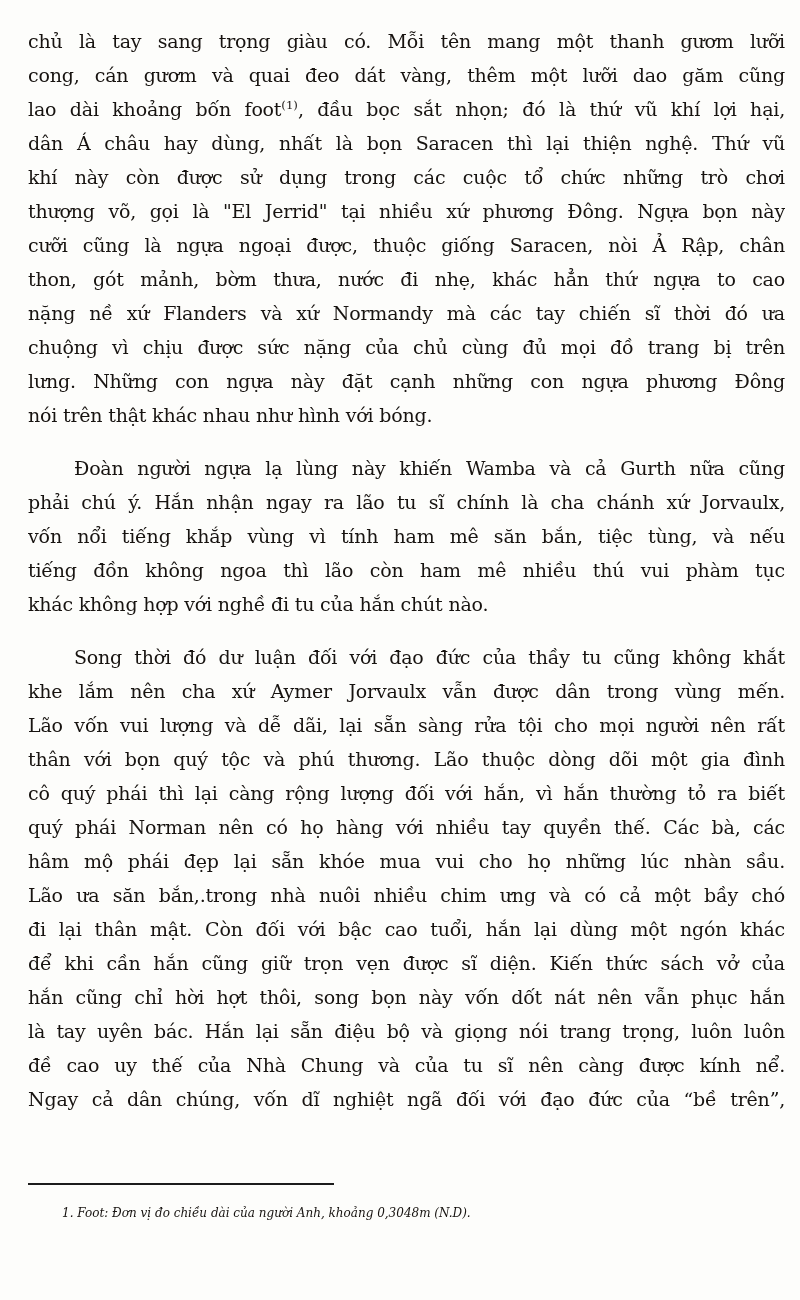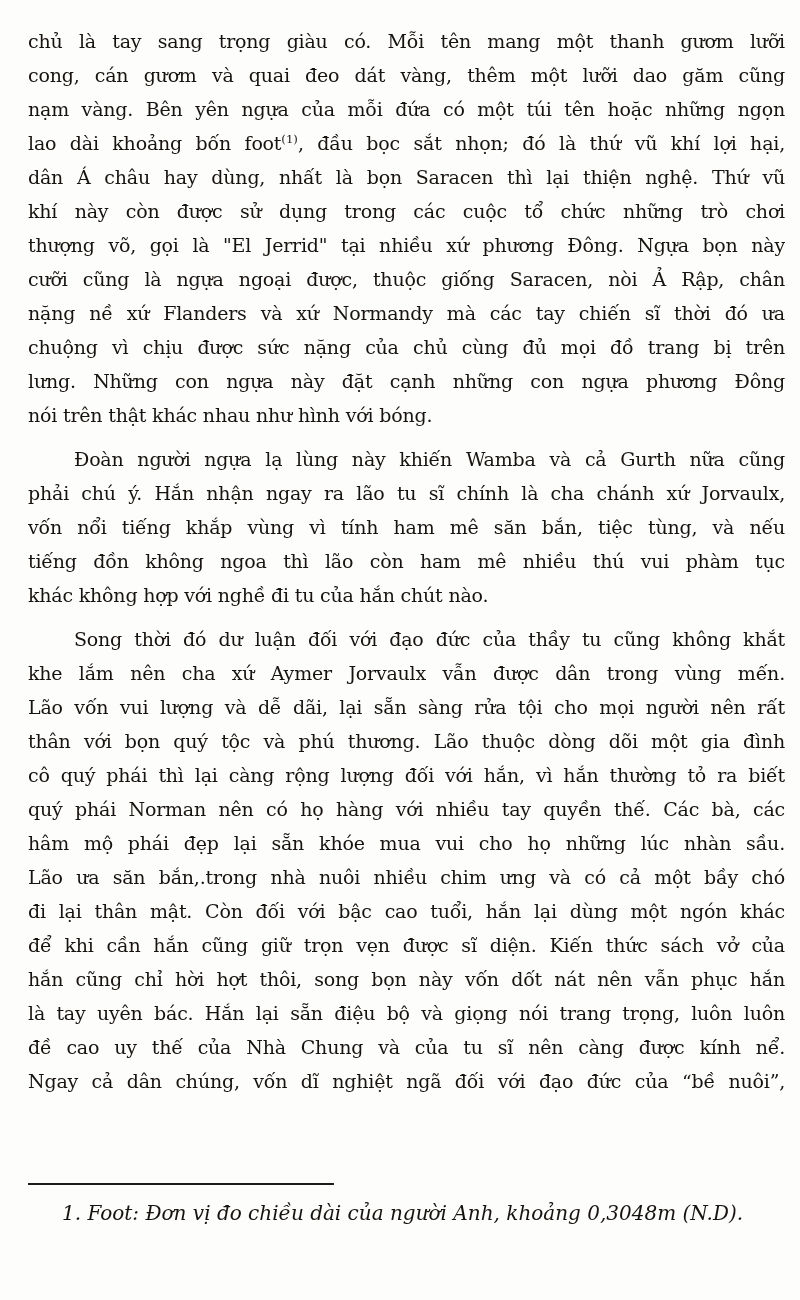--- a/index.html
+++ b/index.html
@@ -18,21 +18,21 @@
   .body-text {
     position: absolute;
     left: 28px;
     top: 24px;
     width: 757px;
     font-size: 19px;
     line-height: 34px;
     letter-spacing: -0.2px;
   }
   .paragraph { margin: 0; }
-  .paragraph + .paragraph { margin-top: 10px; }
+  .paragraph + .paragraph { margin-top: 19px; }
   .line {
     height: 34px;
     overflow: hidden;
     text-align: justify;
     text-align-last: justify;
     text-justify: inter-word;
   }
   .line.para-end { text-align-last: left; }
   .line.indent-first { text-indent: 46px; }
   .line sup {
@@ -48,21 +48,21 @@
     width: 306px;
     height: 0;
     border-top: 2px solid #1c1c1c;
   }
   .footnote {
     position: absolute;
     left: 28px;
     top: 1200px;
     width: 720px;
     font-style: italic;
-    font-size: 20px;
+    font-size: 12px;
     line-height: 26px;
     text-indent: 34px;
   }
   .page-footer {
     position: absolute;
     left: 30px;
     top: 1324px;
     font-size: 19px;
     letter-spacing: 0.4px;
     white-space: nowrap;
@@ -76,26 +76,26 @@
 </style>
 </head>
 <body>
 
 <div class="page" style="background: rgb(253, 253, 251); color: rgb(23, 19, 16);">
 
   <section class="body-text">
       <div class="paragraph">
         <div class="line">chủ là tay sang trọng giàu có. Mỗi tên mang một thanh gươm lưỡi</div>
         <div class="line">cong, cán gươm và quai đeo dát vàng, thêm một lưỡi dao găm cũng</div>
-        <div class="line">nạm vàng. Bên yên ngựa của mỗi đứa có một túi tên hoặc những ngọn</div>
         <div class="line"><span>lao dài khoảng bốn foot</span><sup>(1)</sup><span>, đầu bọc sắt nhọn; đó là thứ vũ khí lợi hại,</span></div>
         <div class="line">dân Á châu hay dùng, nhất là bọn Saracen thì lại thiện nghệ. Thứ vũ</div>
         <div class="line">khí này còn được sử dụng trong các cuộc tổ chức những trò chơi</div>
         <div class="line">thượng võ, gọi là "El Jerrid" tại nhiều xứ phương Đông. Ngựa bọn này</div>
         <div class="line">cưỡi cũng là ngựa ngoại được, thuộc giống Saracen, nòi Ả Rập, chân</div>
+        <div class="line">thon, gót mảnh, bờm thưa, nước đi nhẹ, khác hẳn thứ ngựa to cao</div>
         <div class="line">nặng nề xứ Flanders và xứ Normandy mà các tay chiến sĩ thời đó ưa</div>
         <div class="line">chuộng vì chịu được sức nặng của chủ cùng đủ mọi đồ trang bị trên</div>
         <div class="line">lưng. Những con ngựa này đặt cạnh những con ngựa phương Đông</div>
         <div class="line para-end">nói trên thật khác nhau như hình với bóng.</div>
       </div>
       <div class="paragraph">
         <div class="line indent-first">Đoàn người ngựa lạ lùng này khiến Wamba và cả Gurth nữa cũng</div>
         <div class="line">phải chú ý. Hắn nhận ngay ra lão tu sĩ chính là cha chánh xứ Jorvaulx,</div>
         <div class="line">vốn nổi tiếng khắp vùng vì tính ham mê săn bắn, tiệc tùng, và nếu</div>
         <div class="line">tiếng đồn không ngoa thì lão còn ham mê nhiều thú vui phàm tục</div>
@@ -108,21 +108,21 @@
         <div class="line">thân với bọn quý tộc và phú thương. Lão thuộc dòng dõi một gia đình</div>
         <div class="line">cô quý phái thì lại càng rộng lượng đối với hắn, vì hắn thường tỏ ra biết</div>
         <div class="line">quý phái Norman nên có họ hàng với nhiều tay quyền thế. Các bà, các</div>
         <div class="line">hâm mộ phái đẹp lại sẵn khóe mua vui cho họ những lúc nhàn sầu.</div>
         <div class="line">Lão ưa săn bắn,.trong nhà nuôi nhiều chim ưng và có cả một bầy chó</div>
         <div class="line">đi lại thân mật. Còn đối với bậc cao tuổi, hắn lại dùng một ngón khác</div>
         <div class="line">để khi cần hắn cũng giữ trọn vẹn được sĩ diện. Kiến thức sách vở của</div>
         <div class="line">hắn cũng chỉ hời hợt thôi, song bọn này vốn dốt nát nên vẫn phục hắn</div>
         <div class="line">là tay uyên bác. Hắn lại sẵn điệu bộ và giọng nói trang trọng, luôn luôn</div>
         <div class="line">đề cao uy thế của Nhà Chung và của tu sĩ nên càng được kính nể.</div>
-        <div class="line">Ngay cả dân chúng, vốn dĩ nghiệt ngã đối với đạo đức của “bề nuôi”,</div>
+        <div class="line">Ngay cả dân chúng, vốn dĩ nghiệt ngã đối với đạo đức của “bề trên”,</div>
       </div>
     </section>
 
   <div class="footnote-sep"></div>
 
   <div class="footnote">
     <span>1. Foot: Đơn vị đo chiều dài của người Anh, khoảng 0,3048m (N.D).</span>
   </div>
 
   <footer class="page-footer">

